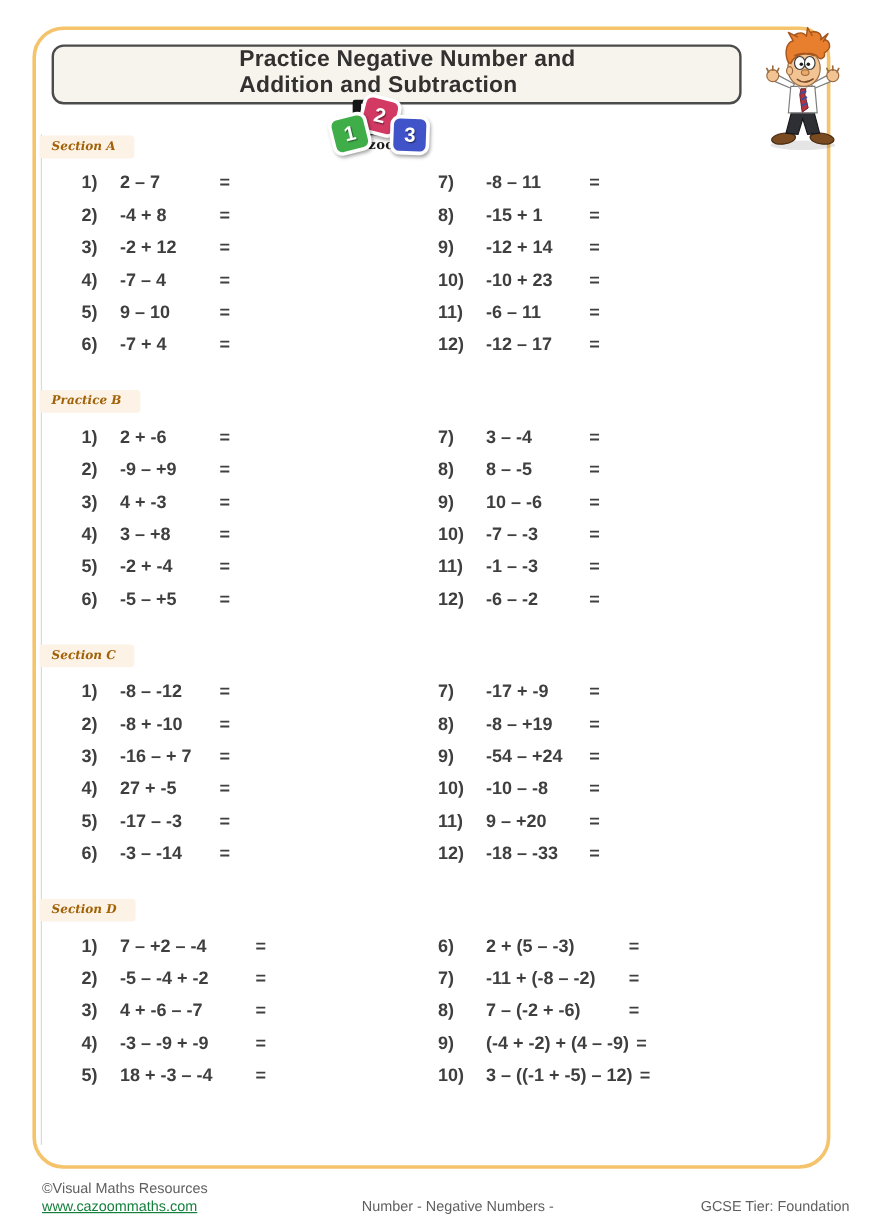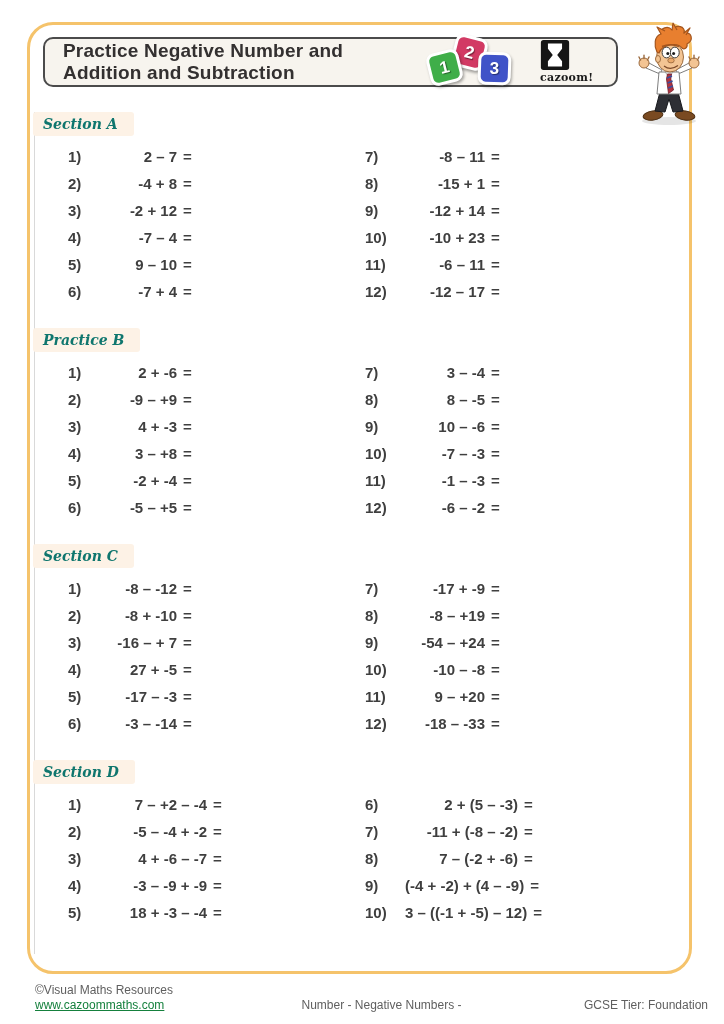--- a/index.html
+++ b/index.html
@@ -16,21 +16,21 @@
   
   .edge-line{
     position:absolute;left:34px;top:112px;width:1px;height:842px;
     background:#d9d9d9;
   }
 
   
   .title-box{
     position:absolute;left:43px;top:37px;width:575px;height:50px;
     background:#f7f4ee;border:2px solid #4b4b4b;border-radius:10px;
-    box-sizing:border-box;display:flex;align-items:center;
+    box-sizing:border-box;display:flex;align-items:center;flex-direction:column;
   }
   .title-text{
     padding-left:18px;flex:1;
     font-size:19px;line-height:22px;font-weight:bold;color:#333030;
     letter-spacing:0.2px;
   }
   .tile-group{position:relative;width:86px;height:46px;margin-right:26px;}
   .tile{
     position:absolute;width:27px;height:27px;border:3px solid #ffffff;
     border-radius:8px;display:flex;align-items:center;justify-content:center;
@@ -53,31 +53,31 @@
   .mascot{position:absolute;left:624px;top:22px;width:90px;height:104px;}
 
   
   .content{position:absolute;left:27px;top:112px;width:668px;}
   .section{margin-bottom:23px;}
   .sec-3{margin-bottom:0;}
   .section-label{
     display:inline-block;margin-left:6px;padding:4px 16px 4px 10px;
     background:#fdf2e6;border-radius:3px;
     font-family:"DejaVu Serif", serif;font-style:italic;font-weight:bold;
-    font-size:14px;color:#0f766e;
+    font-size:10px;color:#a16207;
   }
   .cols{display:flex;margin-top:7px;}
   .col{display:flex;flex-direction:column;}
   .col.left{width:338px;box-sizing:border-box;padding-left:41px;}
   .col.right{flex:1;}
   .row{display:flex;align-items:center;height:27px;
     font-size:15px;font-weight:bold;color:#3f3f3f;}
   .num{width:32px;flex:none;}
   .col.right .num{width:40px;}
-  .expr{min-width:77px;padding-right:6px;white-space:nowrap;text-align:right;}
+  .expr{min-width:77px;padding-right:6px;white-space:nowrap;}
   .col.right .expr{min-width:80px;}
   .sec-3 .col.left .expr{min-width:107px;}
   .sec-3 .col.right .expr{min-width:113px;}
   .eq{font-weight:bold;}
   .answer-space{flex:1;}
 
   
   .footer{
     position:absolute;left:0;top:983px;width:724px;
     display:flex;align-items:flex-end;

